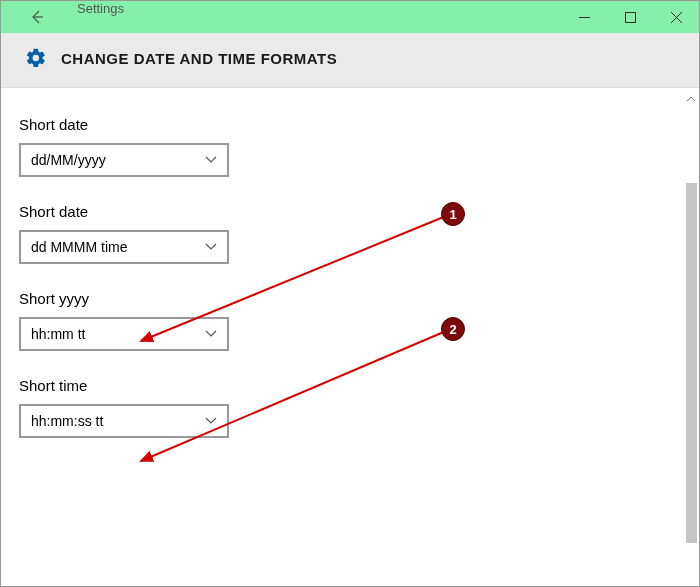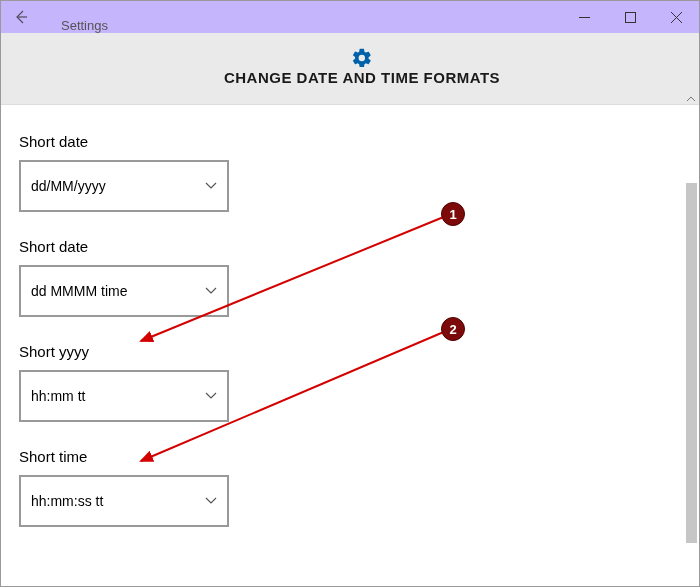--- a/index.html
+++ b/index.html
@@ -1,30 +1,30 @@
 <!DOCTYPE html>
 <html><head>
   <meta charset="utf-8">
   <style>
     * { box-sizing: border-box; margin: 0; padding: 0; }
     html, body { width: 700px; height: 587px; font-family: "Segoe UI", Arial, sans-serif; background: #fff; overflow: hidden; }
     .window { width: 700px; height: 587px; border: 1px solid #999; background: #fff; position: relative; }
-    .titlebar { height: 32px; background: #c4b5fd; display: flex; align-items: flex-end; position: relative; }
+    .titlebar { height: 32px; background: #86efac; display: flex; align-items: flex-start; position: relative; padding-left: 16px; }
     .back-btn { width: 40px; height: 32px; display: flex; align-items: center; justify-content: center; color: #000; }
     .back-btn svg { opacity: 0.8; }
     .title-text { color: #555; font-size: 13px; margin-left: 20px; }
     .win-controls { position: absolute; right: 0; top: 0; display: flex; }
     .win-btn { width: 46px; height: 32px; display: flex; align-items: center; justify-content: center; }
-    .header-strip { background: #eaeaea; padding: 14px 0 18px 24px; display: flex; align-items: center; border-bottom: 1px solid #ddd; flex-direction: column; }
+    .header-strip { background: #eaeaea; padding: 14px 0 18px 24px; display: flex; align-items: center; gap: 14px; border-bottom: 1px solid #ddd; }
     .gear-icon svg { display: block; }
     .header-title { font-size: 15px; font-weight: 600; letter-spacing: 0.5px; color: #1a1a1a; text-transform: uppercase; }
     .content { position: relative; padding: 28px 0 12px 18px; height: calc(587px - 32px - 58px); overflow-y: auto; }
     .field { margin-bottom: 26px; }
     .field-label { font-size: 15px; color: #000; margin-bottom: 10px; display: block; }
-    .select-box { width: 210px; height: 52px; border: 2px solid #999; background: #fff; display: flex; align-items: center; justify-content: space-between; padding: 0 10px; cursor: default; }
+    .select-box { width: 210px; height: 34px; border: 2px solid #999; background: #fff; display: flex; align-items: center; justify-content: space-between; padding: 0 10px; cursor: default; }
     .select-value { font-size: 14px; color: #000; }
     .chevron svg { display: block; }
     .scrollbar-uparrow { position: absolute; right: 2px; top: 92px; width: 12px; height: 12px; display:flex; align-items:center; justify-content:center; }
     .scrollbar-thumb { position: absolute; right: 2px; top: 182px; width: 11px; height: 360px; background: #c6c6c6; }
     .annotation-layer { position: absolute; left: 0; top: 0; width: 100%; height: 100%; pointer-events: none; }
     .callout { position: absolute; width: 24px; height: 24px; border-radius: 50%; background: #7c0a0a; color: #fff; font-size: 13px; font-weight: 600; display: flex; align-items: center; justify-content: center; border: 1px solid #500000; }
   </style>
 </head>
 <body>
 

